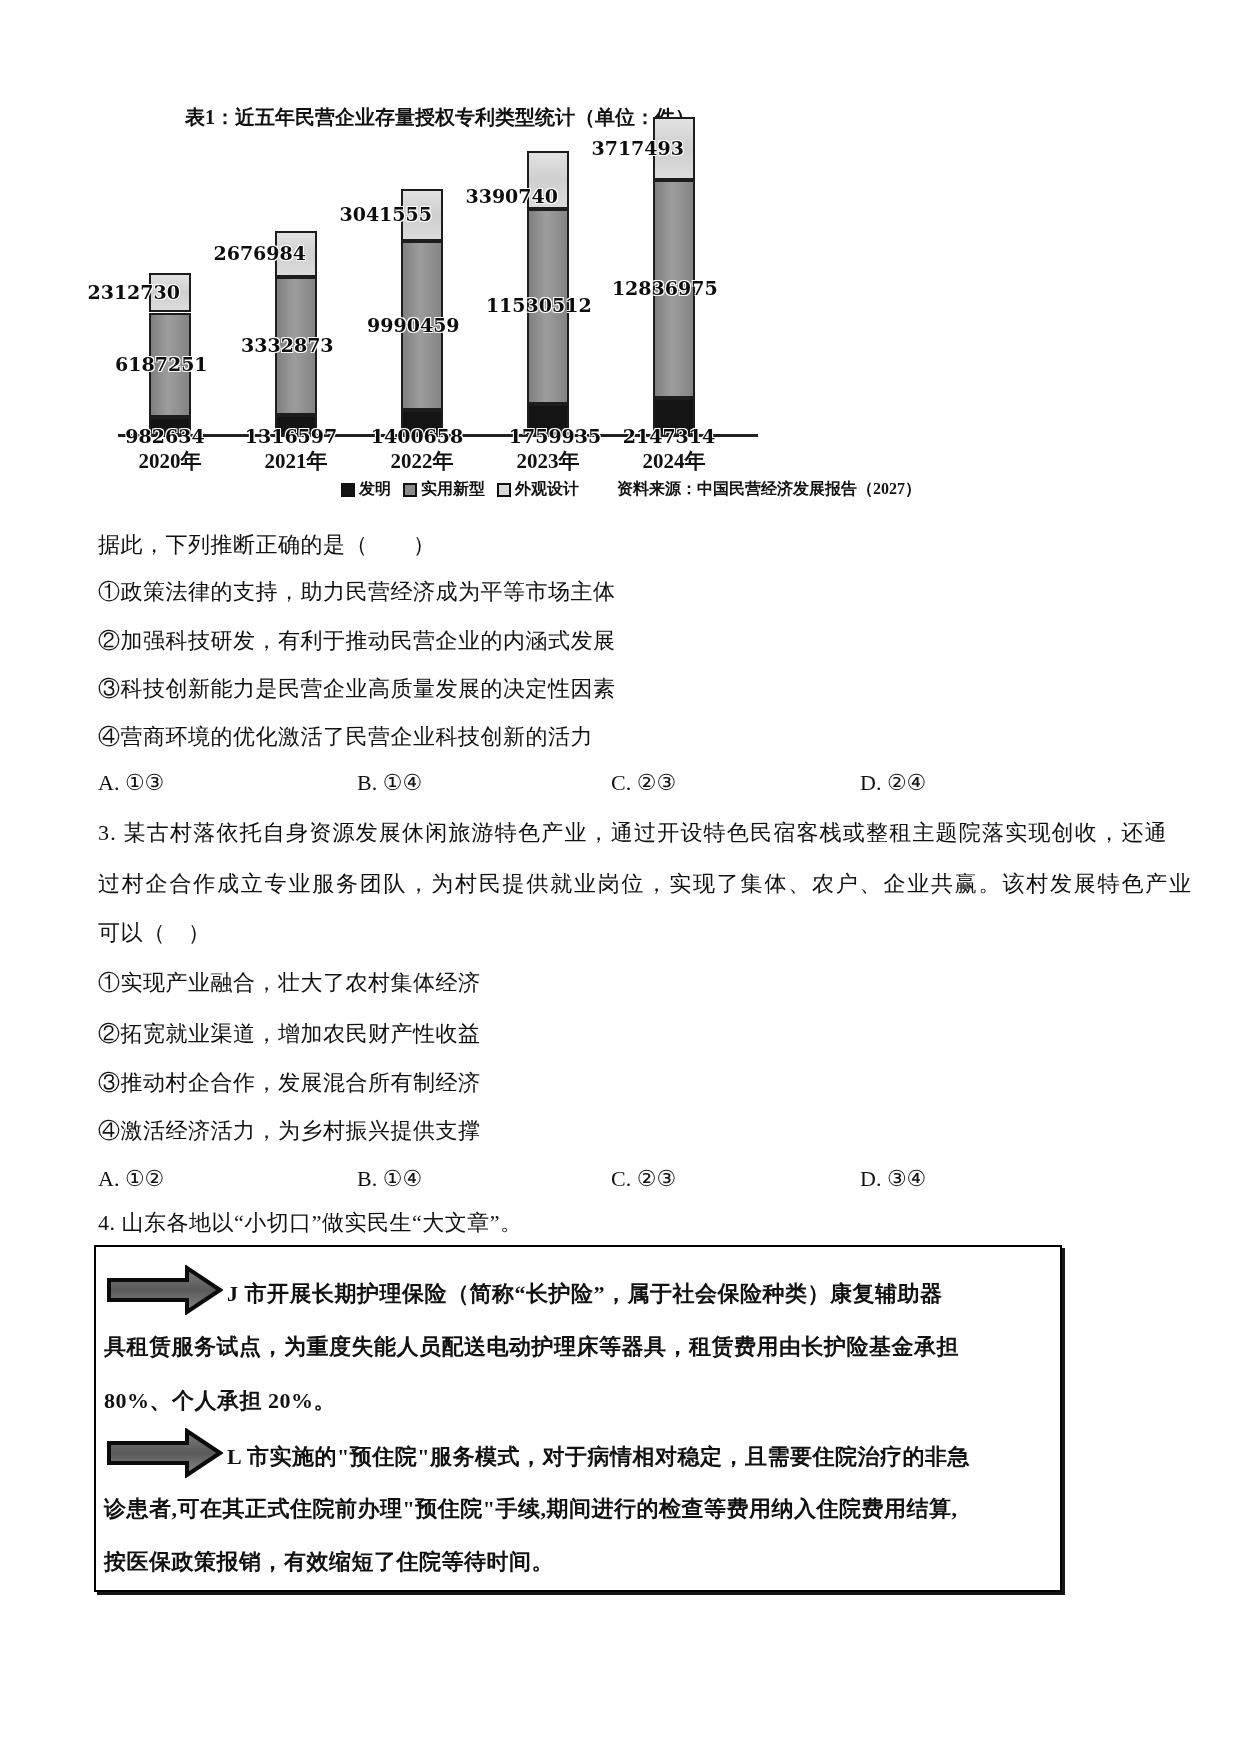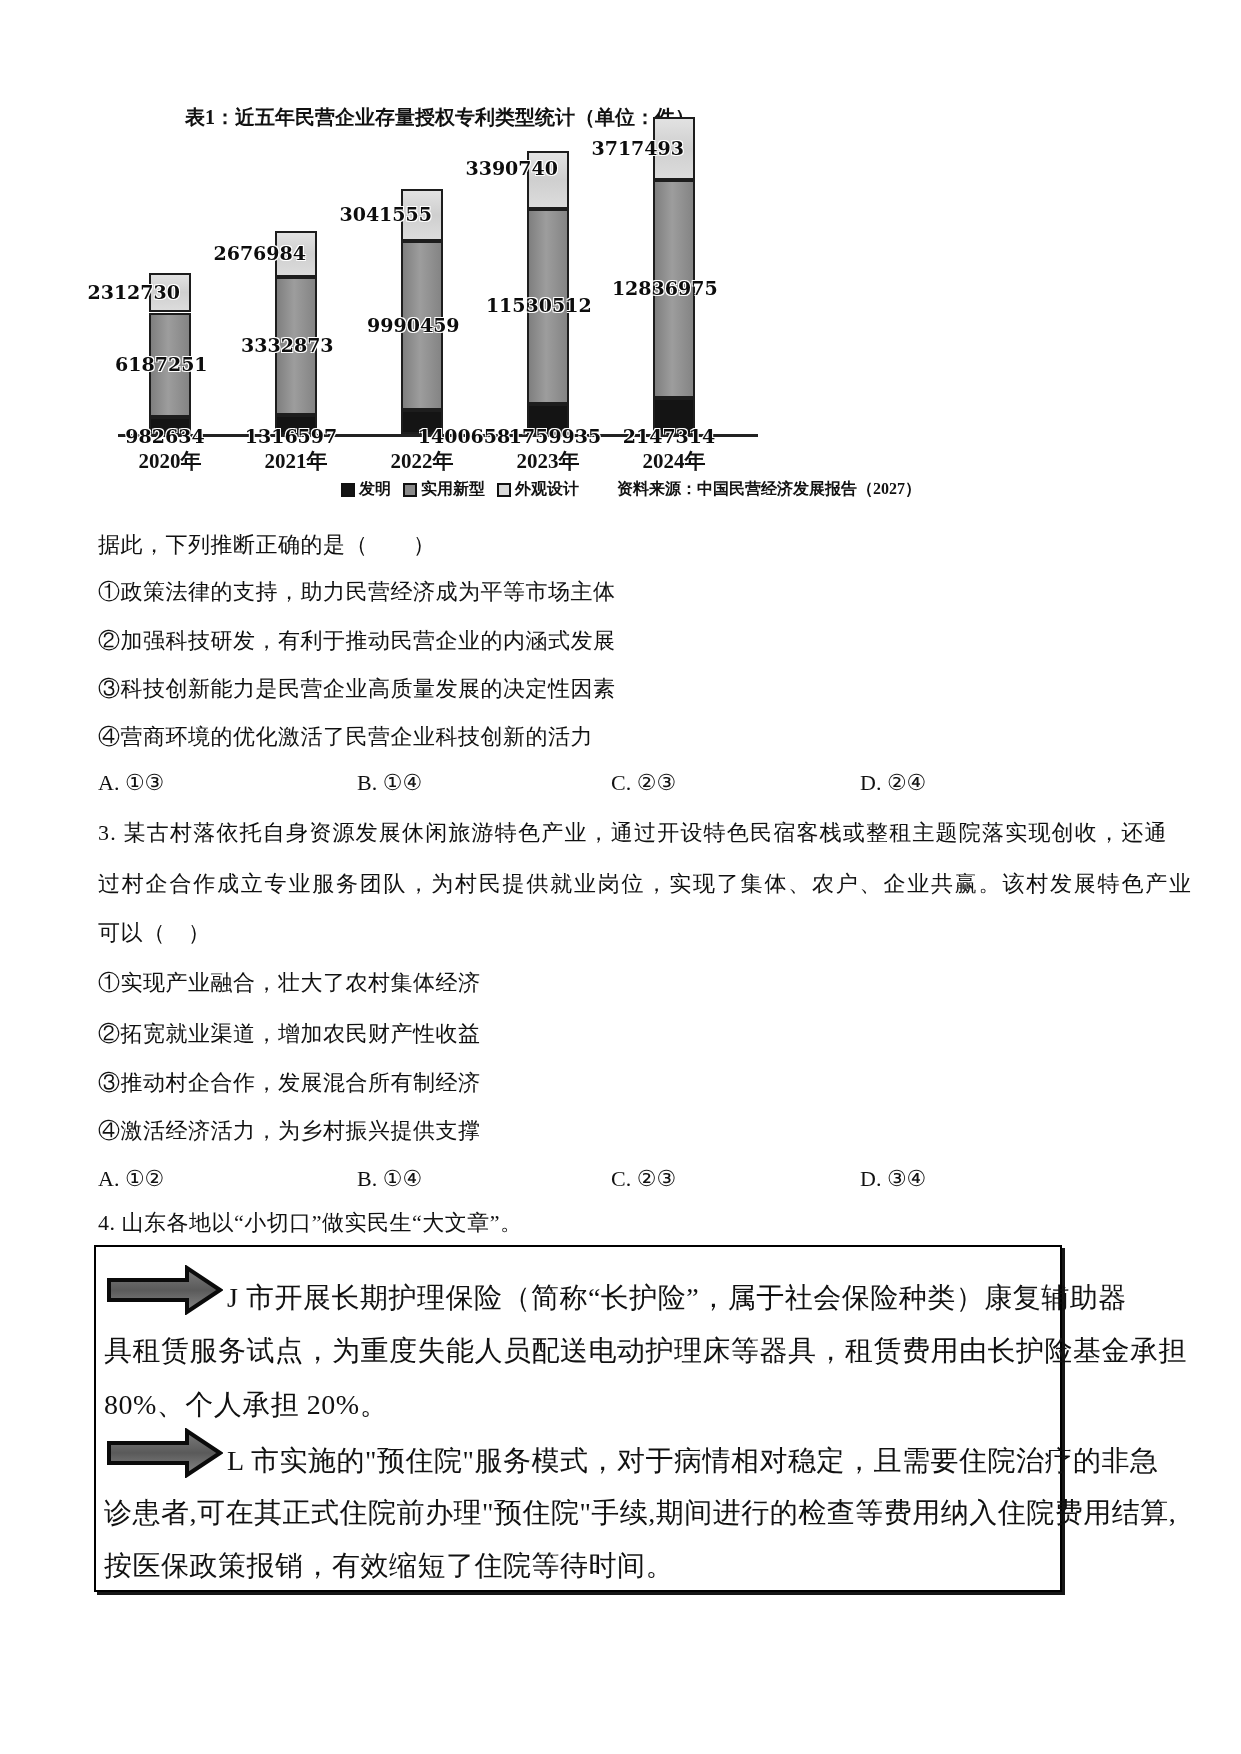--- a/index.html
+++ b/index.html
@@ -40,21 +40,21 @@
   .swatch { width:14px; height:14px; border:2px solid #111; margin-right:4px; display:inline-block; }
   .source-note { margin-left:26px; font-weight:bold; }
   
   .tline { position:absolute; left:98px; font-size:22px; white-space:nowrap; letter-spacing:0.5px; }
   .opt { position:absolute; font-size:22px; white-space:nowrap; }
   
   .q4-box {
     position:absolute; left:94px; top:1245px; width:968px; height:347px;
     border:2px solid #000; box-shadow:3px 3px 0 #161616; background:#fff;
   }
-  .bline { position:absolute; left:8px; font-size:28px; white-space:nowrap; letter-spacing:0.5px; }
+  .bline { position:absolute; left:8px; font-size:22px; white-space:nowrap; letter-spacing:0.5px;font-weight:bold; }
   .bline-first { left:131px; }
   .arrow-icon { position:absolute; left:11px; }
 </style>
 </head>
 <body>
 
 <div class="page">
 
   <div class="chart-title">表1：近五年民营企业存量授权专利类型统计（单位：件）</div>
   <div class="plot">
@@ -73,27 +73,27 @@
         <div class="num" style="right: 1px; top: 10.6863px; text-align: right;">2676984</div>
         <div class="num" style="left: 50%; transform: translateX(-54%); top: 102.291px;">3332873</div>
         <div class="num" style="left: 50%; transform: translateX(-50%); bottom: -13px;">1316597</div>
       </div>
       <div class="bar" style="left: 283px; height: 244.622px;">
         <div class="seg seg-invention" style="bottom: 0px; height: 23.74px;"></div>
         <div class="seg seg-utility" style="bottom: 23.74px; height: 169.33px;"></div>
         <div class="seg seg-design" style="bottom: 193.07px; height: 51.5518px;"></div>
         <div class="num" style="right: 1px; top: 13.7759px; text-align: right;">3041555</div>
         <div class="num" style="left: 50%; transform: translateX(-54%); top: 124.217px;">9990459</div>
-        <div class="num" style="left: 50%; transform: translateX(-50%); bottom: -13px; margin-left: 47px;">1400658</div>
+        <div class="num" style="left: 50%; transform: translateX(-50%); bottom: -13px;">1400658</div>
       </div>
       <div class="bar" style="left: 409px; height: 282.732px;">
         <div class="seg seg-invention" style="bottom: 0px; height: 29.8294px;"></div>
         <div class="seg seg-utility" style="bottom: 29.8294px; height: 195.432px;"></div>
         <div class="seg seg-design" style="bottom: 225.262px; height: 57.4702px;"></div>
-        <div class="num" style="right: 1px; top: 6px; text-align: left;">3390740</div>
+        <div class="num" style="right: 1px; top: 34px; text-align: left;">3390740</div>
         <div class="num" style="left: 50%; transform: translateX(-54%); top: 143.186px;">11530512</div>
         <div class="num" style="left: 50%; transform: translateX(-50%); bottom: -13px; margin-left: 12px;">1759935</div>
       </div>
       <div class="bar" style="left: 535px; height: 316.979px;">
         <div class="seg seg-invention" style="bottom: 0px; height: 36.3952px;"></div>
         <div class="seg seg-utility" style="bottom: 36.3952px; height: 217.576px;"></div>
         <div class="seg seg-design" style="bottom: 253.971px; height: 63.0084px;"></div>
         <div class="num" style="right: 1px; top: 19.5042px; text-align: right;">3717493</div>
         <div class="num" style="left: 50%; transform: translateX(-54%); top: 159.796px;">12836975</div>
         <div class="num" style="left: 50%; transform: translateX(-50%); bottom: -13px;">2147314</div>

